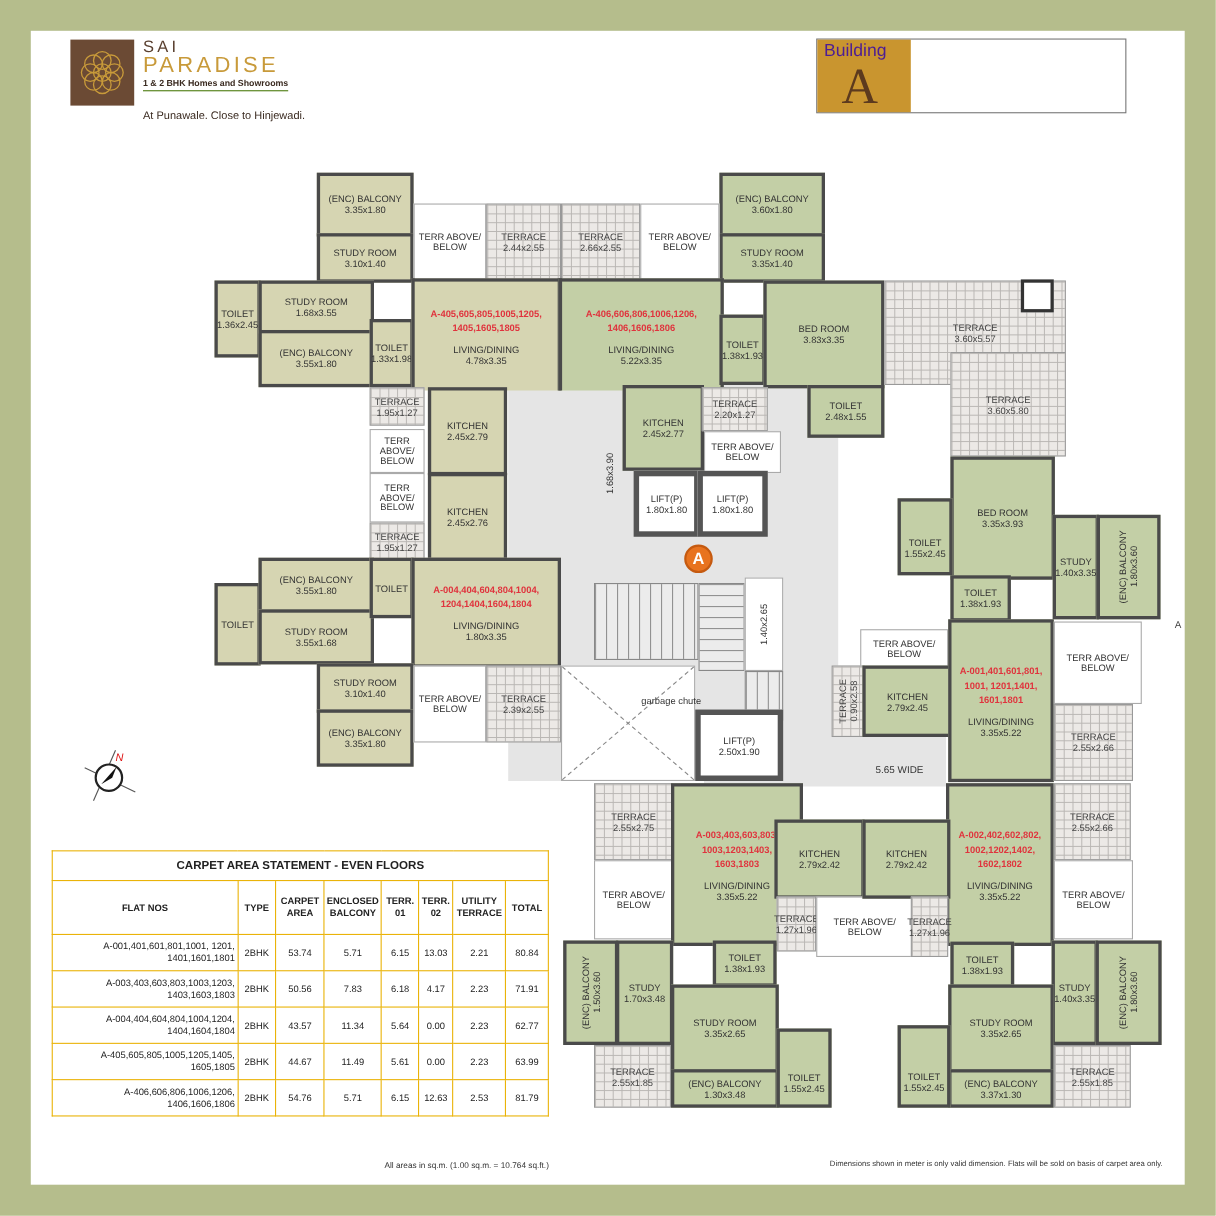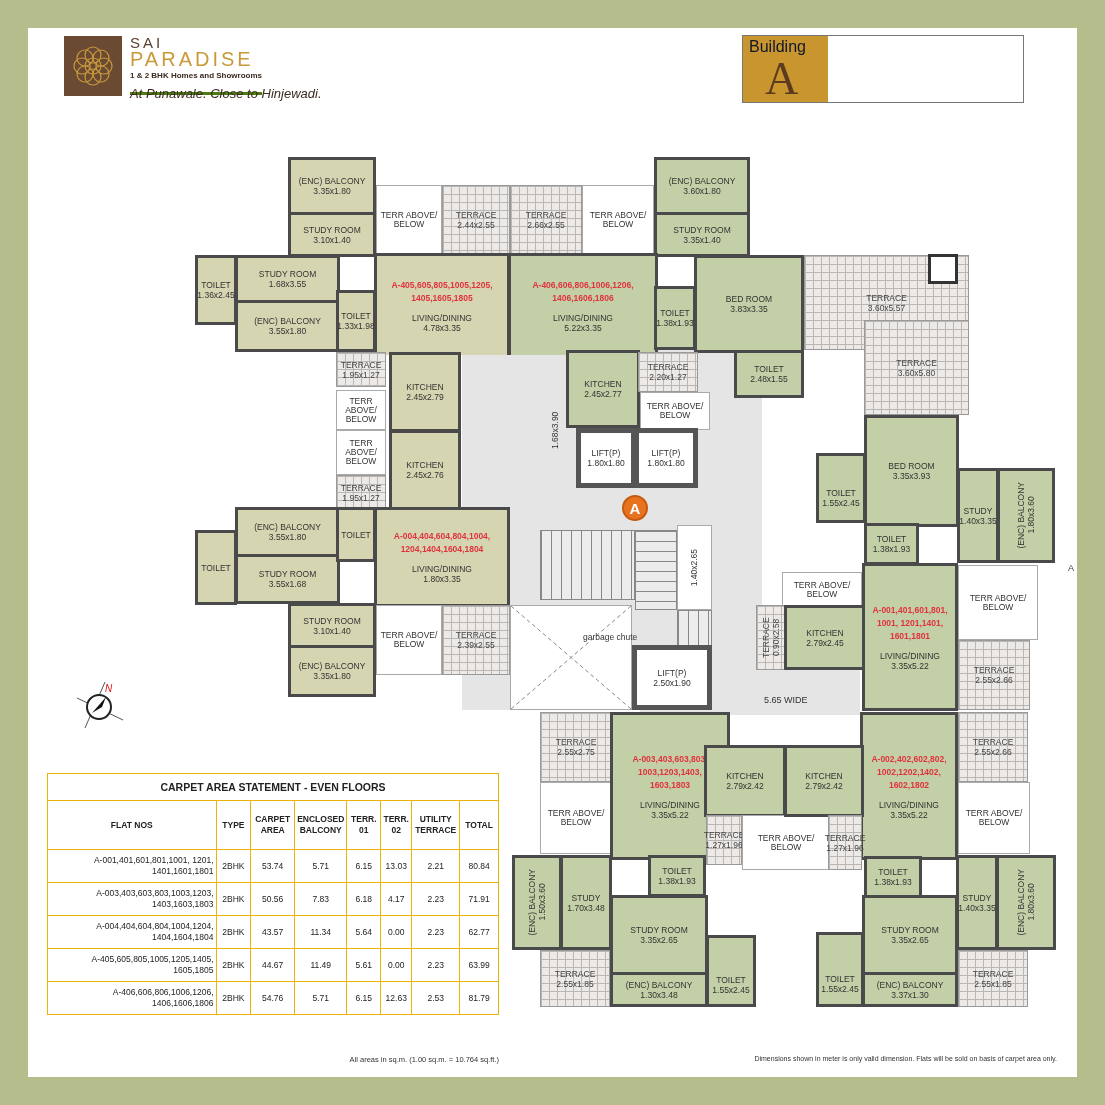--- a/index.html
+++ b/index.html
@@ -6,48 +6,48 @@
   html, body { width: 1105px; height: 1105px; background: #b5bd8c; overflow: hidden; }
   body { position: relative; font-family: "Liberation Sans", sans-serif; }
   #sheet { position: absolute; left: 28px; top: 28px; width: 1049px; height: 1049px; background: #ffffff; }
 
   
   #logo { position: absolute; left: 48px; top: 36px; width: 230px; height: 60px; margin-left: 16px; }
   #logo-mark { position: absolute; left: 0; top: 0; width: 58px; height: 60px; background: #6b4a34; }
   #logo-mark svg { position: absolute; left: 4px; top: 5px; }
   #logo-sai { position: absolute; left: 66px; top: -2px; font-size: 15px; letter-spacing: 3px; color: #5a4030; }
   #logo-paradise { position: absolute; left: 66px; top: 12px; font-size: 20px; letter-spacing: 3px; color: #c89a3a; }
-  #logo-tag1 { position: absolute; left: 66px; top: 35px; font-size: 8px; font-weight: bold; color: #3a2a20; border-bottom: 3px solid #4d7c0f; padding-bottom: 12px; white-space: nowrap; }
-  #logo-tag2 { position: absolute; left: 66px; top: 50px; font-size: 13px; color: #3a2a20; white-space: nowrap; font-style: italic; }
+  #logo-tag1 { position: absolute; left: 66px; top: 35px; font-size: 8px; font-weight: bold; color: #3a2a20; border-bottom: 1px solid #4d7c0f; padding-bottom: 2px; white-space: nowrap; }
+  #logo-tag2 { position: absolute; left: 66px; top: 64px; font-size: 10px; color: #3a2a20; white-space: nowrap; }
 
   
   #title-box { position: absolute; left: 742px; top: 35px; width: 282px; height: 68px; border: 1px solid #777; background: #fff; }
   #title-badge { position: absolute; left: 0; top: 0; width: 85px; height: 66px; background: #c9952f; }
-  #title-badge-label { position: absolute; left: 6px; top: 2px; font-size: 16px; color: #0f172a; }
+  #title-badge-label { position: absolute; left: 6px; top: 2px; font-size: 16px; color: #4c1d95; }
   #title-badge-letter { position: absolute; left: 22px; top: 16px; font-family: "Liberation Serif", serif; font-size: 46px; color: #5c3a1e; }
   #title-text { position: absolute; left: 100px; top: 5px; font-size: 13.5px; font-weight: bold; color: #333; line-height: 20px; width: 178px; }
 
   
   .room { position: absolute; border: 3px solid #4a4a4a; display: flex; flex-direction: column; align-items: center; justify-content: center; text-align: center; font-size: 8.5px; color: #333; line-height: 10px; }
   .beige { background: #d6d5b2; }
   .green { background: #c3cfa6; }
   .terrace { position: absolute; border: 1px solid #999; background-color: #ece9e6;
      background-image: linear-gradient(#b9b6b3 1px, transparent 1px), linear-gradient(90deg, #b9b6b3 1px, transparent 1px);
      background-size: 8px 8px; display: flex; flex-direction: column; align-items: center; justify-content: center; text-align: center; font-size: 8.5px; color: #444; line-height: 10px; }
   .open { position: absolute; background: #ffffff; border: 1px solid #aaa; display: flex; flex-direction: column; align-items: center; justify-content: center; text-align: center; font-size: 8.5px; color: #333; line-height: 9px; }
   .lobby { position: absolute; background: #e5e5e5; }
   .lift { position: absolute; background: #ffffff; border: 5px solid #555; display: flex; flex-direction: column; align-items: center; justify-content: center; font-size: 8.5px; color: #333; line-height: 10px; text-align:center; }
   .flatno { color: #e0333d; font-weight: bold; font-size: 8.5px; line-height: 13px; text-align: right; }
   .vert { writing-mode: vertical-rl; transform: rotate(180deg); }
   .stairs { position: absolute; background-image: linear-gradient(90deg, #888 1px, transparent 1px); background-size: 10px 100%; background-color: #ececec; border: 1px solid #888; }
   .stairs-h { position: absolute; background-image: linear-gradient(#888 1px, transparent 1px); background-size: 100% 10px; background-color: #ececec; border: 1px solid #888; }
 
   #marker-a { position: absolute; left: 622px; top: 495px; width: 26px; height: 26px; border-radius: 50%; background: #e8731f; border: 2px solid #c55a10; color: #fff; font-weight: bold; font-size: 15px; display:flex; align-items:center; justify-content:center; }
   #side-a { position: absolute; left: 1068px; top: 563px; font-size: 9px; color: #444; }
-  #corridor-label { position: absolute; left: 764px; top: 695px; font-size: 9px; color: #333; }
+  #corridor-label { position: absolute; left: 796px; top: 695px; font-size: 9px; color: #333; }
   #garbage-label { position: absolute; left: 583px; top: 632px; font-size: 8.5px; color: #333; }
   #compass { position: absolute; left: 75px; top: 680px; }
 
   
   #area-table { position: absolute; left: 47px; top: 773px; width: 452px; border-collapse: collapse; font-family: "Liberation Sans", sans-serif; font-size: 8.5px; color: #222; background: #fff; }
   #area-table th, #area-table td { border: 1px solid #eab308; text-align: center; padding: 2px 2px; }
   #area-table th { font-weight: bold; font-size: 8.5px; line-height: 11px; }
   #area-table .caption-row th { font-size: 10.5px; height: 27px; }
   #area-table .hdr th { height: 49px; }
   #area-table td { height: 33px; }

